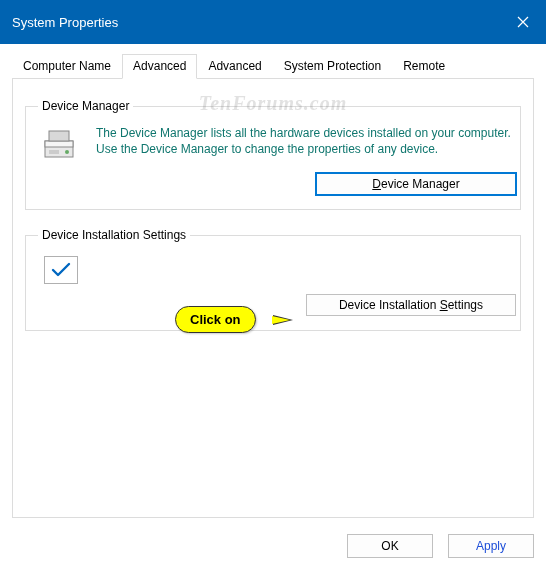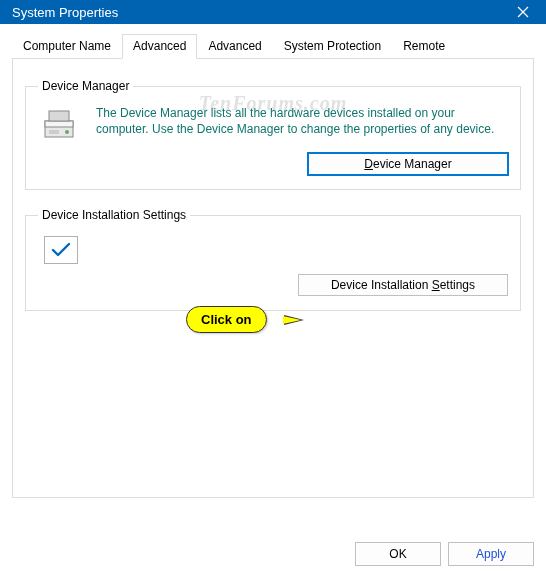--- a/index.html
+++ b/index.html
@@ -1,43 +1,43 @@
 <!DOCTYPE html>
 <html><head>
 <meta charset="utf-8">
 <style>
   * { box-sizing: border-box; font-family: "Segoe UI", Tahoma, sans-serif; }
   body { margin: 0; background: #fff; width: 546px; height: 572px; position: relative; }
-  .titlebar { height: 24px; background: #0063b1; color: #fff; display: flex; align-items: center; padding: 0 0 0 12px; font-size: 13px; }
+  .titlebar { height: 44px; background: #0063b1; color: #fff; display: flex; align-items: center; padding: 0 0 0 12px; font-size: 13px; }
   .titlebar-title { flex: 1; }
   .close-btn { width: 46px; height: 36px; display: flex; align-items: center; justify-content: center; cursor: pointer; }
   .close-btn svg { width: 12px; height: 12px; }
   .body-area { padding: 10px 12px 0 12px; background: #fff; }
   .tabs { display: flex; position: relative; z-index: 2; align-items: flex-end; }
   .tab { padding: 4px 10px 5px 10px; font-size: 12px; border: 1px solid transparent; border-bottom: none; background: #fff; cursor: pointer; position: relative; }
   .tab.active { border-color: #dcdcdc; border-bottom: 1px solid #fff; margin-bottom: -1px; z-index: 3; }
   .tab:not(.active) { color: #000; }
   .tab-panel { border: 1px solid #dcdcdc; padding: 14px 12px 20px 12px; min-height: 440px; position: relative; }
-  fieldset { border: 1px solid #dcdcdc; border-radius: 0; margin: 6px 0 18px 0; padding: 12px 12px 14px 12px; }
+  fieldset { border: 1px solid #dcdcdc; border-radius: 0; margin: 6px 0 18px 0; padding: 12px 4px 14px 12px; }
   legend { font-size: 12px; padding: 0 4px; color: #000; }
   .row { display: flex; gap: 12px; }
   .icon-col { width: 46px; min-width: 46px; display: flex; align-items: flex-start; justify-content: center; padding-top: 2px; }
   .desc { font-size: 12px; line-height: 1.35; color: #0f766e; }
   .btn-row { display: flex; justify-content: flex-end; margin-top: 10px; }
   .win-button { min-width: 160px; padding: 3px 12px; font-size: 12px; background: #fdfdfd; border: 1px solid #c0c0c0; cursor: pointer; text-align: center; }
   .win-button.focused { outline: 2px solid #0078d4; outline-offset: -1px; border: 1px solid #0078d4; }
   .win-button .underline { text-decoration: underline; }
   .check-icon { width: 34px; height: 28px; border: 1px solid #b0b0b0; background: #fff; display: flex; align-items: center; justify-content: center; }
   .watermark { position: absolute; top: 92px; left: 0; right: 0; text-align: center; font-size: 20px; font-style: italic; font-weight: 600; color: rgba(120,120,120,0.22); letter-spacing: 1px; pointer-events: none; z-index: 50; font-family: Georgia, serif; }
-  .callout { position: absolute; top: 306px; left: 186px; z-index: 60; pointer-events: none; }
+  .callout { position: absolute; top: 306px; left: 175px; z-index: 60; pointer-events: none; }
   .callout-bubble { background: #ffff00; border: 1px solid #333; border-radius: 14px; padding: 5px 14px; font-size: 13px; font-weight: 600; text-align: center; position: relative; box-shadow: 1px 1px 2px rgba(0,0,0,0.2); }
   .callout-tail { position: absolute; right: -18px; top: 8px; width: 0; height: 0; }
   .callout-tail::before { content: ""; position: absolute; border-left: 20px solid #333; border-top: 5px solid transparent; border-bottom: 5px solid transparent; }
   .callout-tail::after { content: ""; position: absolute; left: -1px; top: 1px; border-left: 18px solid #ffff00; border-top: 4px solid transparent; border-bottom: 4px solid transparent; }
-  .footer { position: absolute; bottom: 6px; right: 12px; display: flex; gap: 0; }
+  .footer { position: absolute; bottom: 14px; right: 12px; display: flex; gap: 8px; }
   .footer .win-button { min-width: 86px; padding: 4px 8px; }
   .footer .win-button.disabled { color: #1d4ed8; cursor: default; margin-left: 7px; }
   .hdd-icon svg { width: 40px; height: 36px; }
 </style>
 </head>
 <body>
 
 <div class="titlebar">
   <span class="titlebar-title">System Properties</span>
   <div class="close-btn">

